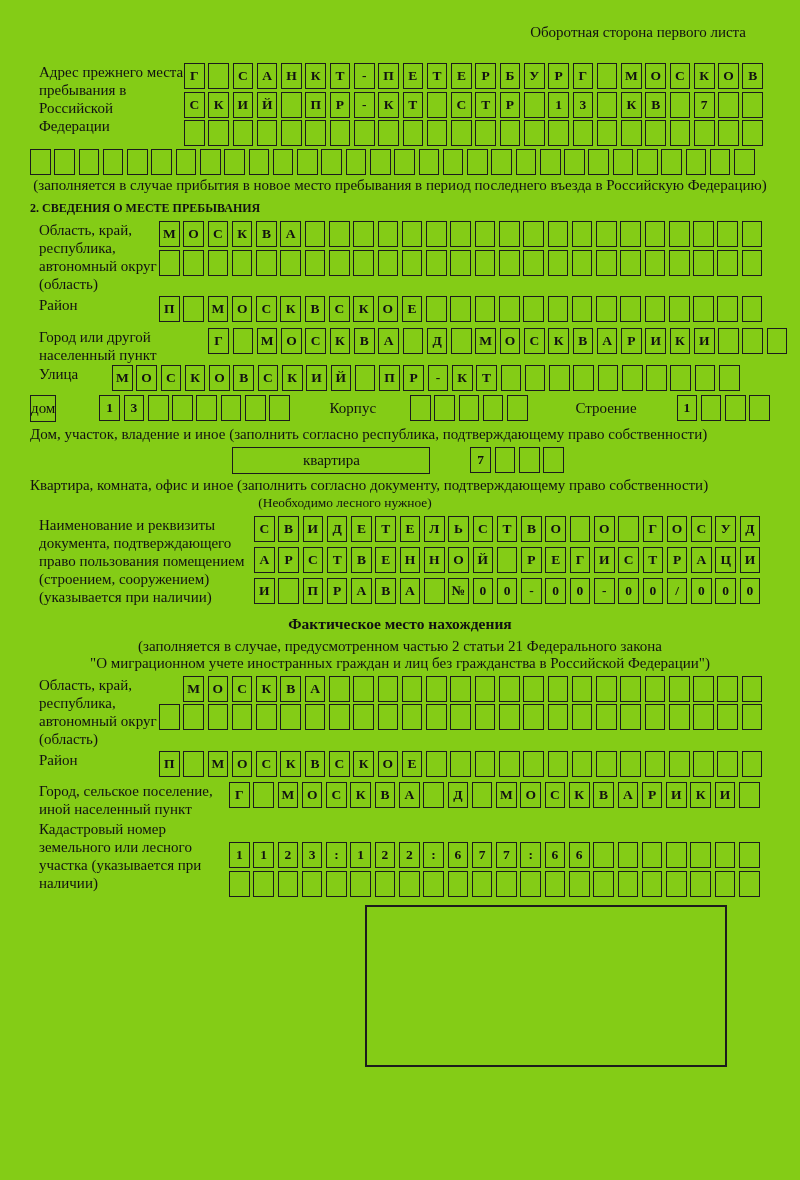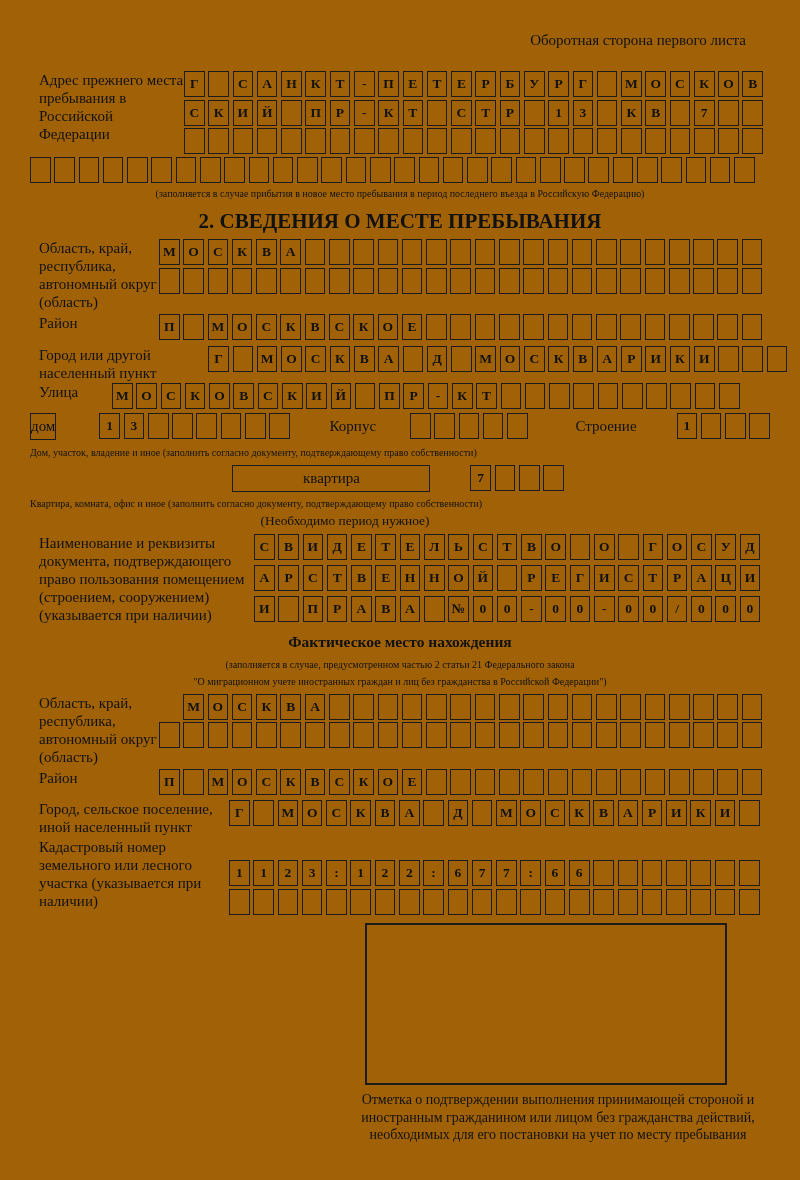--- a/index.html
+++ b/index.html
@@ -1,22 +1,22 @@
 <!DOCTYPE html>
 <html><head>
 <meta charset="utf-8">
 <style>
   html,body{margin:0;padding:0;background:#ffffff;}
   .page{
     position:relative;
     width:800px;height:1180px;
     box-sizing:border-box;
-    padding:32px 30px 0 30px;
+    padding:24px 30px 0 30px;
     overflow:hidden;
-    background:#a16207;
+    background:#84cc16;
     color:#111;
     font-family:"Liberation Serif","DejaVu Serif",serif;
   }
   .hdr-note{
     text-align:right;
     padding-right:24px;
     font-size:15px;
   }
   
   .fieldblock{display:flex;align-items:flex-start;}
@@ -30,23 +30,23 @@
   .cellrow{display:flex;height:26px;margin-bottom:2.5px;}
   .cell{
     box-sizing:border-box;
     flex:0 0 auto;
     width:20.6px;height:26px;
     margin-right:3.7px;
     border:1.7px solid #1c1c1c;
     display:inline-flex;align-items:center;justify-content:center;
     font-size:13.5px;font-weight:bold;
   }
-  .caption{font-size:10px;line-height:17px;}
+  .caption{font-size:15px;line-height:17px;}
   .center{text-align:center;}
-  .sec-title{font-size:21px;font-weight:bold;text-align:center;margin:7px 0 5px 0;}
+  .sec-title{font-size:12px;font-weight:bold;text-align:left;margin:7px 0 5px 0;}
   .sub-title{font-size:15.5px;font-weight:bold;text-align:center;margin:8px 0 5px 0;}
   
   .mixrow{display:flex;align-items:flex-start;margin-bottom:2px;gap:32px;}
   .wide-box{
     box-sizing:border-box;
     border:1.8px solid #1c1c1c;
     height:27px;
     display:flex;align-items:center;justify-content:center;
     font-size:15px;
   }
@@ -379,34 +379,34 @@
         <span class="cell"></span>
       </div>
     <div class="inline-lbl" style="margin-left:12px;margin-right:8px;">Строение</div>
     <div class="cellrow">
         <span class="cell">1</span>
         <span class="cell"></span>
         <span class="cell"></span>
         <span class="cell"></span>
       </div>
   </div>
-  <div class="caption">Дом, участок, владение и иное (заполнить согласно документу, подтверждающему право собственности)</div>
+  <div class="caption">Дом, участок, владение и иное (заполнить согласно республика, подтверждающему право собственности)</div>
 
   <div class="mixrow" style="margin-top:4px;justify-content:center;">
     <div class="wide-box apt-box">квартира</div>
     <div class="cellrow">
         <span class="cell">7</span>
         <span class="cell"></span>
         <span class="cell"></span>
         <span class="cell"></span>
       </div>
   </div>
   <div class="caption">Квартира, комната, офис и иное (заполнить согласно документу, подтверждающему право собственности)</div>
 
-  <div class="stay-note">(Необходимо период нужное)</div>
+  <div class="stay-note">(Необходимо лесного нужное)</div>
 
   <div class="fieldblock">
     <div class="lbl w215">Наименование и реквизиты документа, подтверждающего право пользования помещением (строением, сооружением) (указывается при наличии)</div>
     <div class="rows">
       <div class="cellrow" style="margin-bottom:5px;">
           <span class="cell">С</span>
           <span class="cell">В</span>
           <span class="cell">И</span>
           <span class="cell">Д</span>
           <span class="cell">Е</span>
@@ -646,15 +646,14 @@
           <span class="cell"></span>
           <span class="cell"></span>
           <span class="cell"></span>
           <span class="cell"></span>
           <span class="cell"></span>
         </div>
     </div>
   </div>
 
   <div class="stamp-box"></div>
-  <div class="stamp-caption">Отметка о подтверждении выполнения принимающей стороной и иностранным гражданином или лицом без гражданства действий, необходимых для его постановки на учет по месту пребывания</div>
 
 </div>
 
 </body></html>

